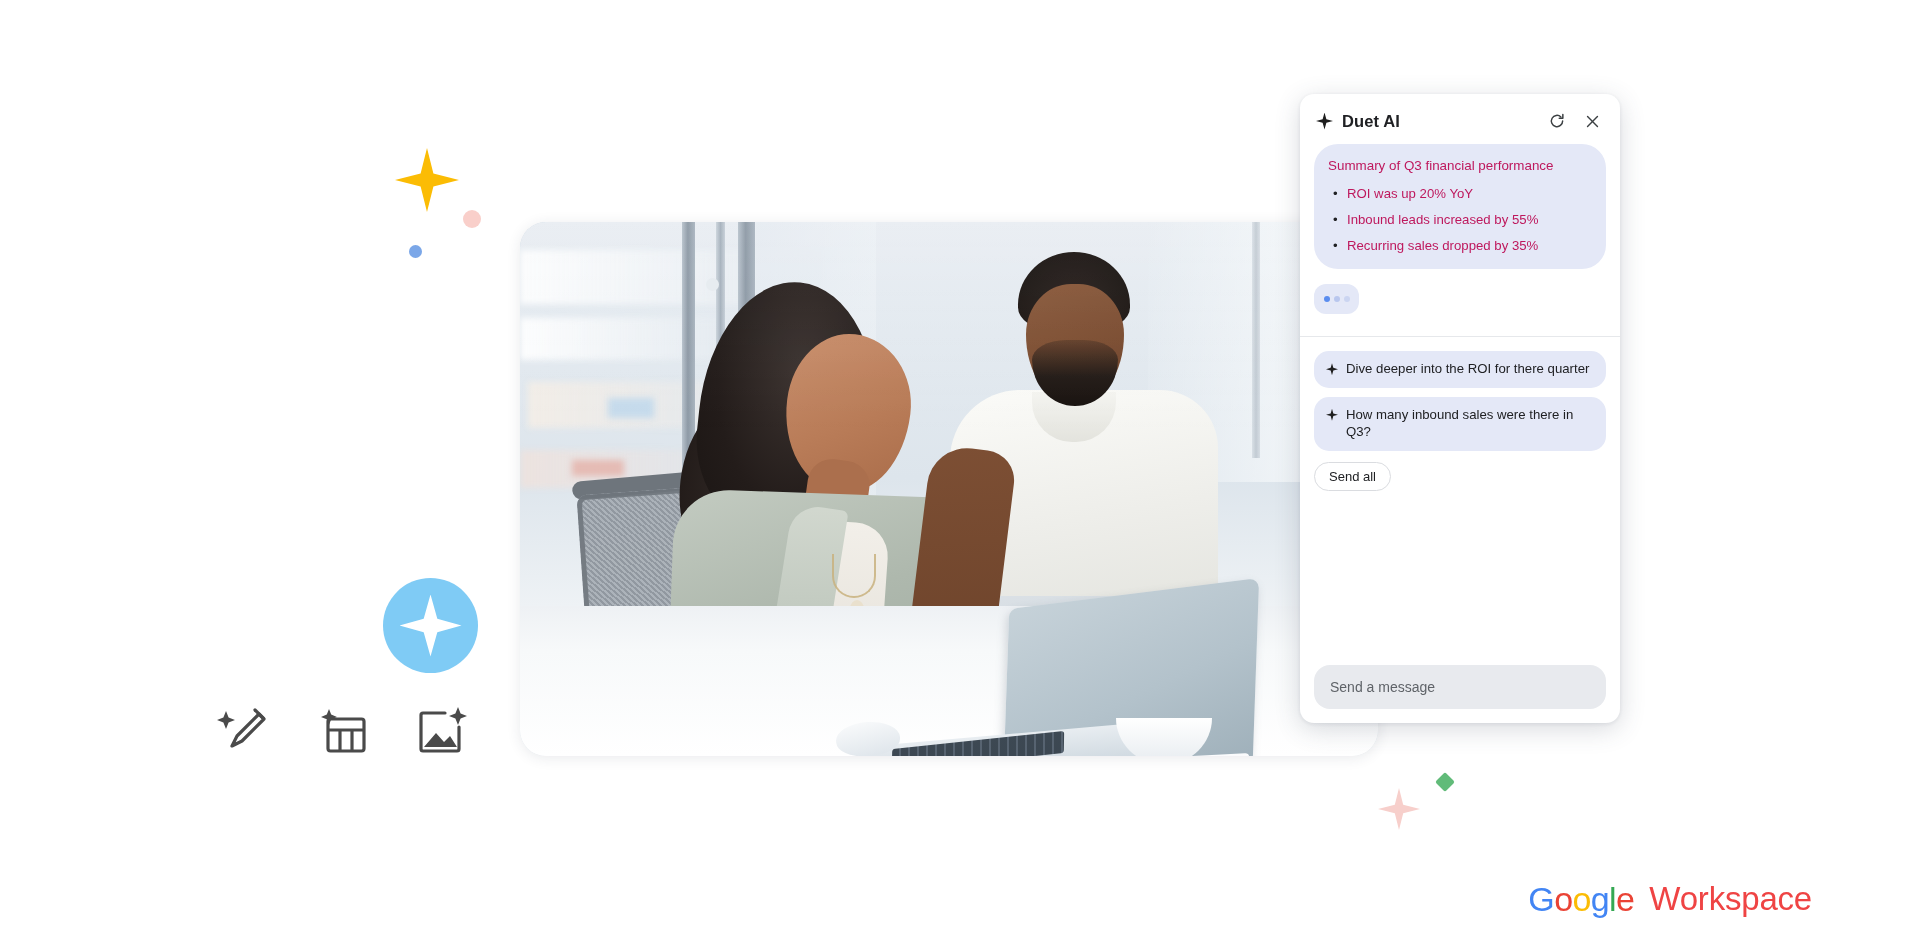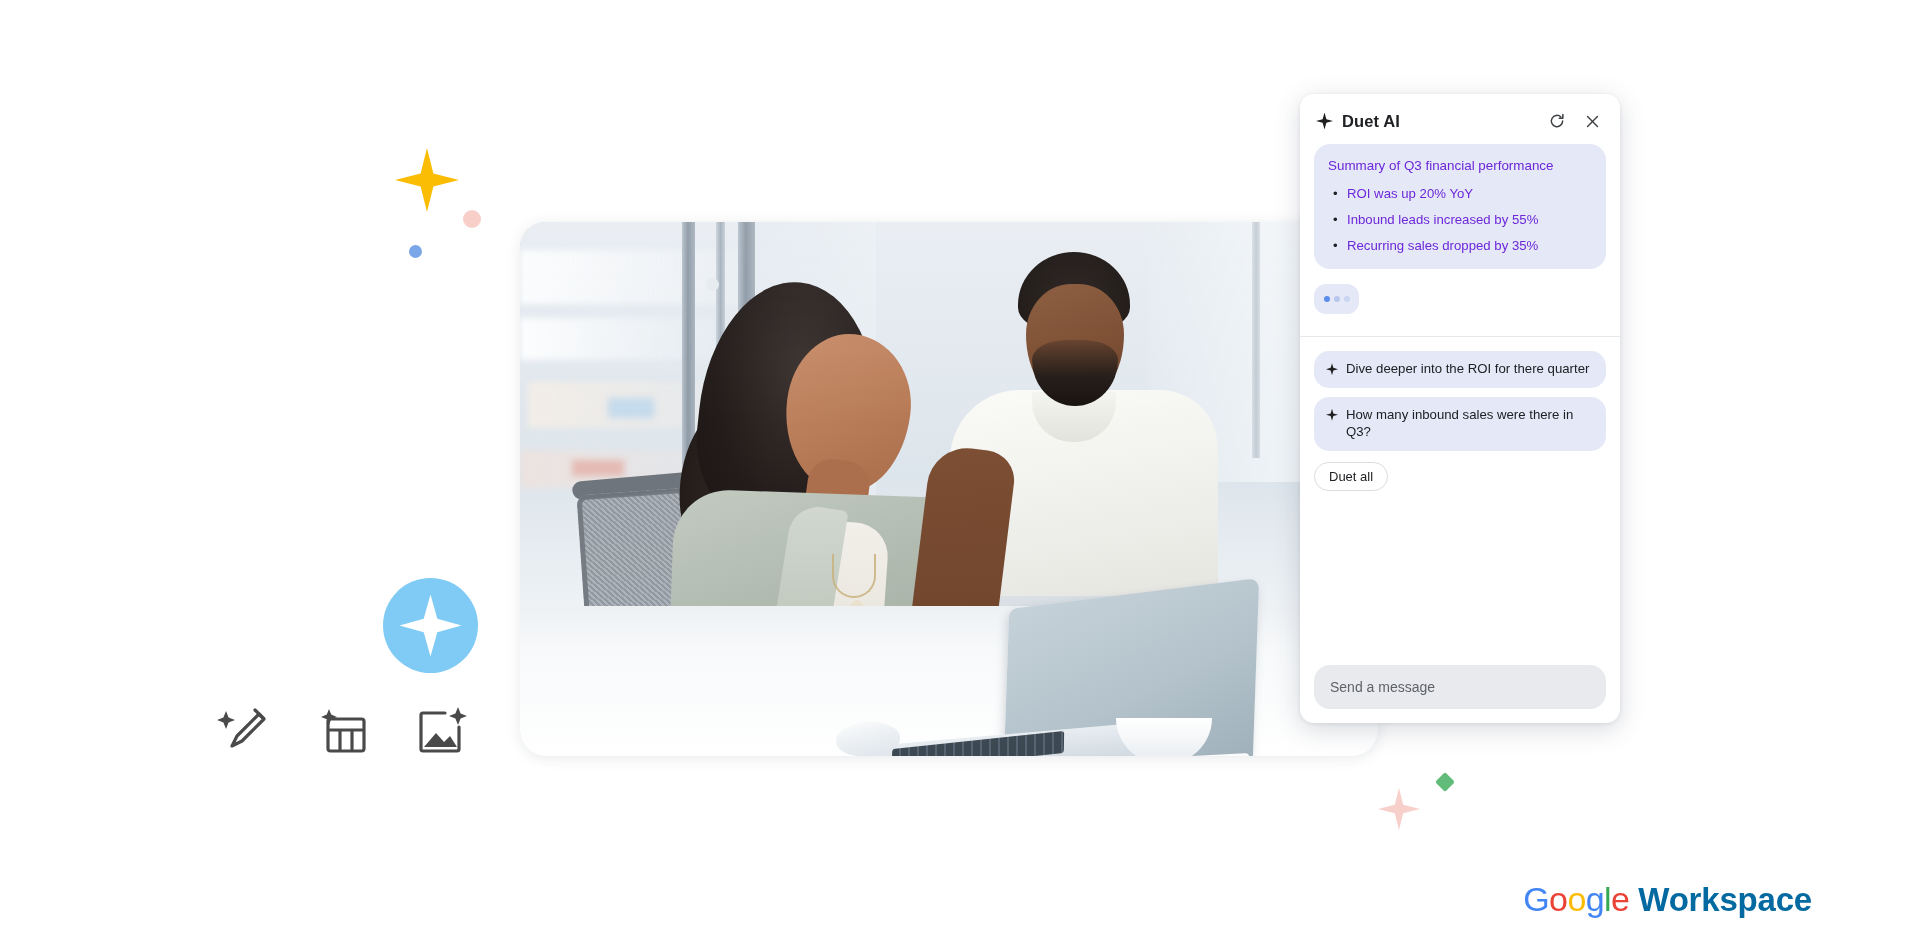--- a/index.html
+++ b/index.html
@@ -277,23 +277,23 @@
     clip-path: polygon(50% 0%, 61% 39%, 100% 50%, 61% 61%, 50% 100%, 39% 61%, 0% 50%, 39% 39%);
   }
   .hdr-btn {
     width: 26px; height: 26px; display:flex; align-items:center; justify-content:center;
     color:#3c4043; cursor: pointer; border-radius: 50%;
   }
 
   .conversation { padding: 0 14px; }
   .msg-bubble {
     background: #E4E8F7;
-    border-radius: 16px;
+    border-radius: 24px;
     padding: 13px 20px 14px 14px;
-    color: #6d28d9;
+    color: #be185d;
     font-size: 13.4px;
     line-height: 1.38;
   }
   .msg-bubble .summary-title { margin: 0 0 9px 0; }
   .msg-bubble ul { margin: 0; padding: 0 0 0 19px; list-style: none; }
   .msg-bubble li { position: relative; margin-bottom: 8px; font-size: 13.2px; }
   .msg-bubble li:last-child { margin-bottom: 0; }
   .msg-bubble li::before {
     content: "•"; position: absolute; left: -14px; top: 0; color: #202124;
   }
@@ -350,21 +350,21 @@
     font-size: 14px;
     font-family: "Liberation Sans", sans-serif;
     color: #202124;
     outline: none;
   }
   #message-input::placeholder { color: #5f6368; }
 
   
   #gws-logo {
     position: absolute; right: 108px; bottom: 30px;
-    display: flex; align-items: flex-end; gap: 9px;
+    display: flex; align-items: flex-start; gap: 15px;
   }
   #gws-logo .g-word { font-size: 34px; font-weight: 500; letter-spacing: -.6px; line-height: 1; }
   #gws-logo .g-word span { display: inline; }
   #gws-logo .ws-word {
     font-size: 33px; font-weight: 400; color: #5f6368; letter-spacing: -.2px; line-height: 1;
   }
 </style>
 </head>
 <body>
 
@@ -506,28 +506,28 @@
 
     <div class="suggestions">
       <div class="chip">
         <span class="chip-spark"></span>
         <span>Dive deeper into the ROI for there quarter</span>
       </div>
       <div class="chip">
         <span class="chip-spark"></span>
         <span>How many inbound sales were there in Q3?</span>
       </div>
-      <div id="show-all-btn">Duet all</div>
+      <div id="show-all-btn">Send all</div>
     </div>
 
     <div id="composer">
       <input id="message-input" type="text" placeholder="Send a message" style="">
     </div>
   </div>
 
   <div id="gws-logo">
     <div class="g-word">
       <span style="color: rgb(66, 133, 244);">G</span><span style="color: rgb(234, 67, 53);">o</span><span style="color: rgb(251, 188, 4);">o</span><span style="color: rgb(66, 133, 244);">g</span><span style="color: rgb(52, 168, 83);">l</span><span style="color: rgb(234, 67, 53);">e</span>
     </div>
-    <div class="ws-word" style="color: #0369a1; font-weight: bold;">Workspace</div>
+    <div class="ws-word" style="color: #ef4444;">Workspace</div>
   </div>
 
 </div>
 
 </body></html>

